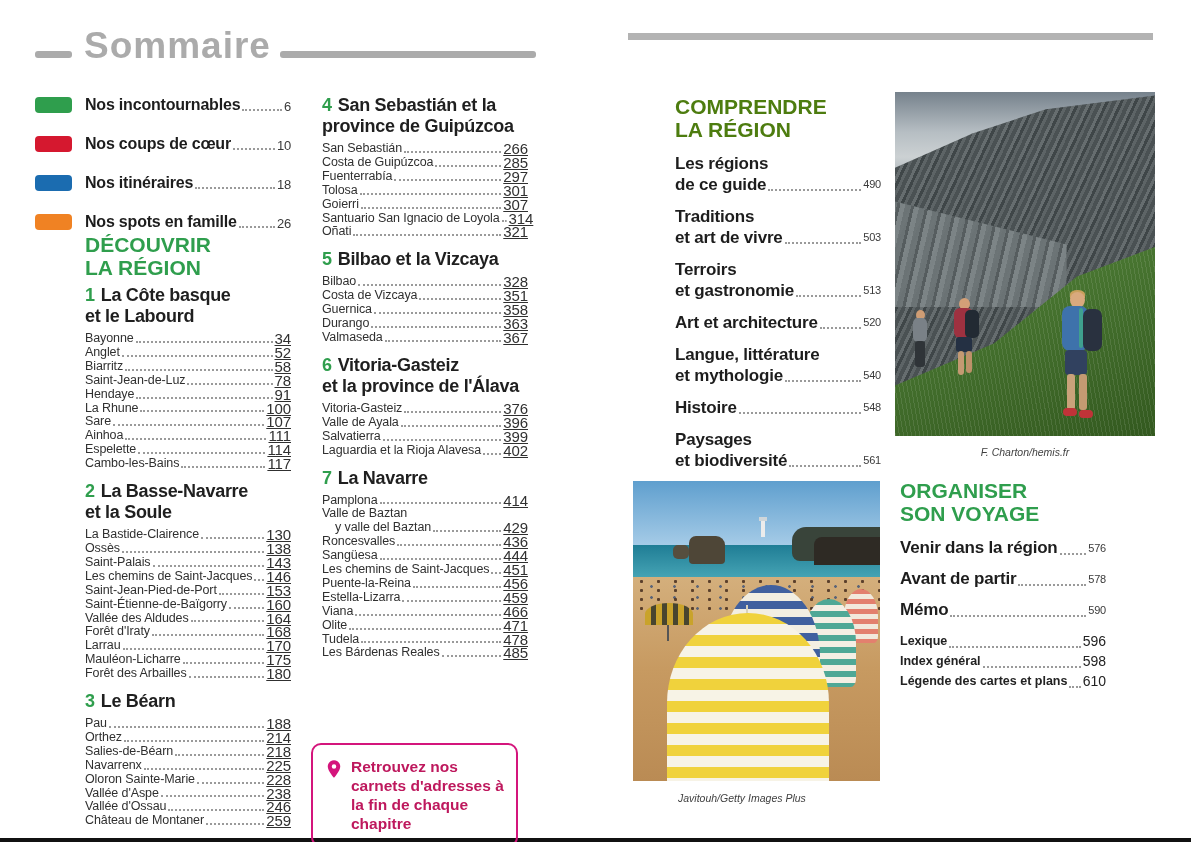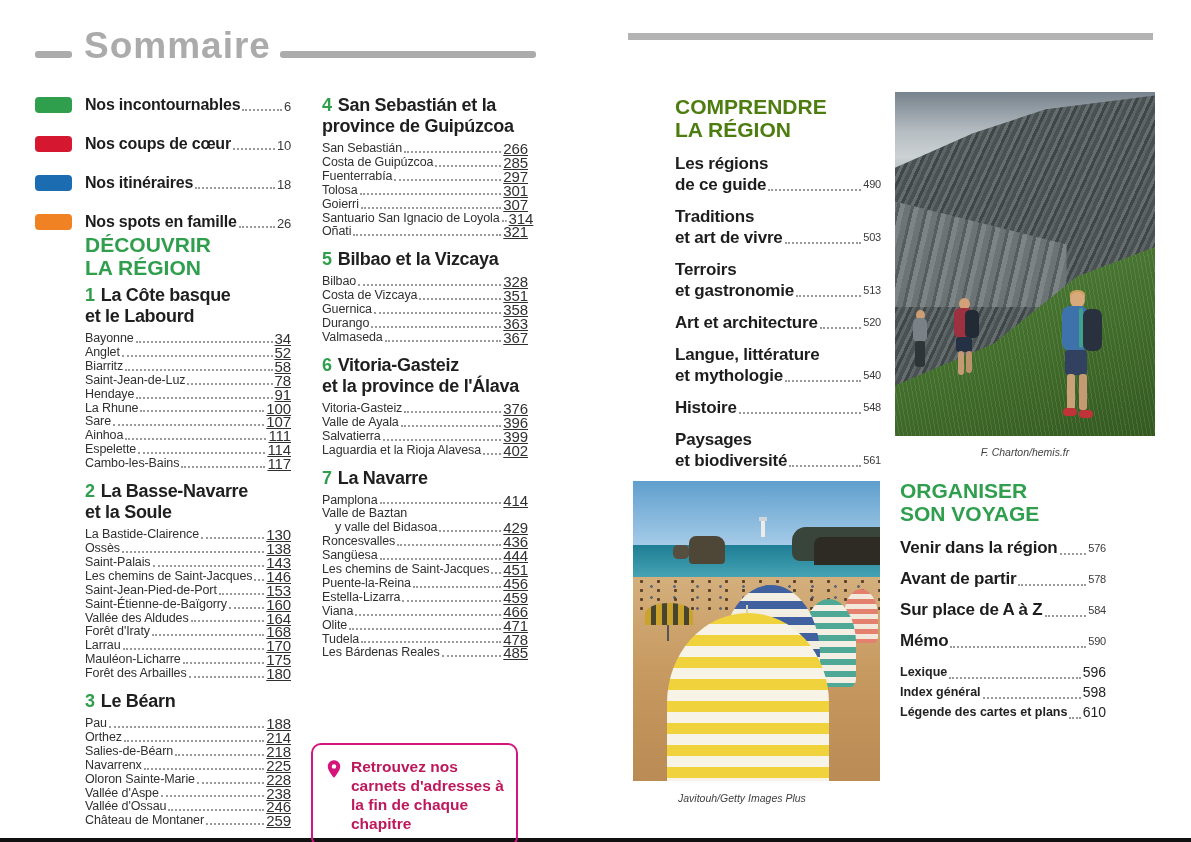--- a/index.html
+++ b/index.html
@@ -544,21 +544,21 @@
               <span class="entry-label">Pamplona</span>
               <span class="dots"></span>
               <span class="entry-page">414</span>
             </div>
           </div>
           <div class="entry-block entry-sm">
             <div class="entry-line">
               <span class="entry-label">Valle de Baztan</span>
             </div>
             <div class="entry-line">
-              <span class="entry-label wrap-indent">y valle del Bidasoa</span>
+              <span class="entry-label wrap-indent">y valle del Baztan</span>
               <span class="dots"></span>
               <span class="entry-page">429</span>
             </div>
           </div>
           <div class="entry-block entry-sm">
             <div class="entry-line">
               <span class="entry-label">Roncesvalles</span>
               <span class="dots"></span>
               <span class="entry-page">436</span>
             </div>
@@ -768,27 +768,20 @@
       </div>
       <div class="entry-block entry-xbig">
         <div class="entry-line">
           <span class="entry-label">Avant de partir</span>
           <span class="dots"></span>
           <span class="entry-page">578</span>
         </div>
       </div>
       <div class="entry-block entry-xbig">
         <div class="entry-line">
-          <span class="entry-label">Sur place de A à Z</span>
-          <span class="dots"></span>
-          <span class="entry-page">584</span>
-        </div>
-      </div>
-      <div class="entry-block entry-xbig">
-        <div class="entry-line">
           <span class="entry-label">Mémo</span>
           <span class="dots"></span>
           <span class="entry-page">590</span>
         </div>
       </div>
     </div>
   <div id="organiser-secondary">
       <div class="entry-block entry-small">
         <div class="entry-line">
           <span class="entry-label">Lexique</span>

